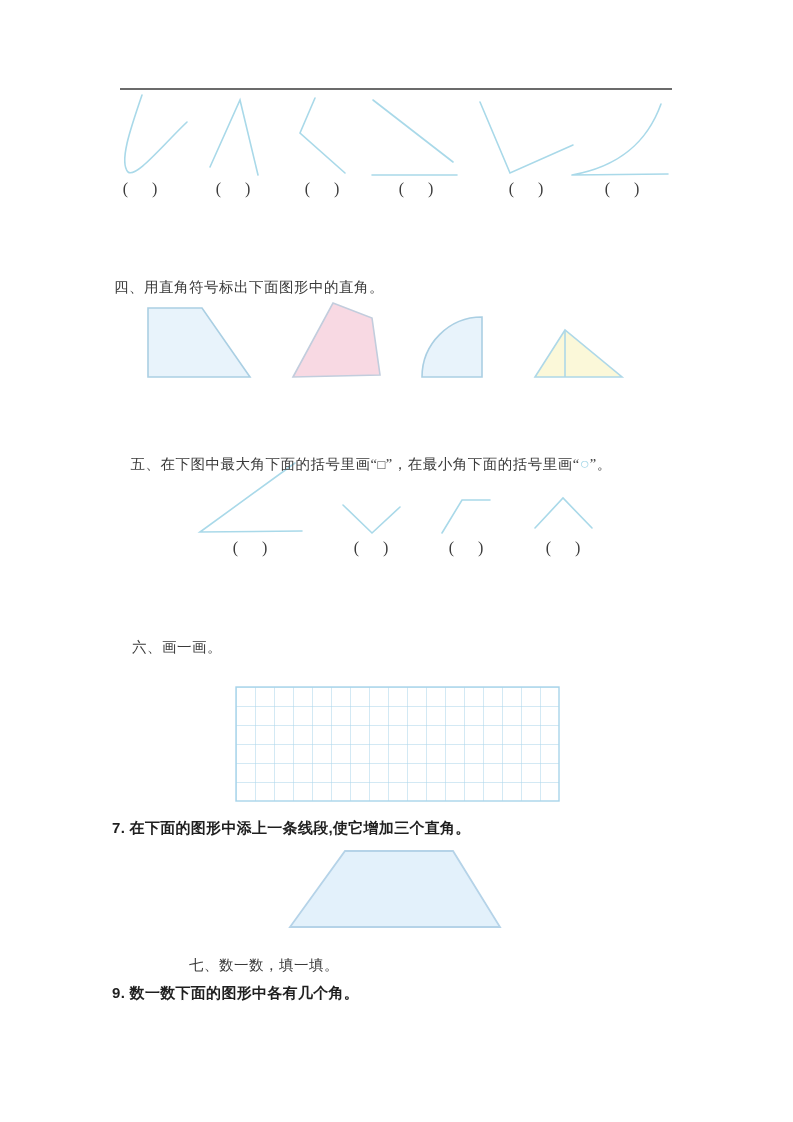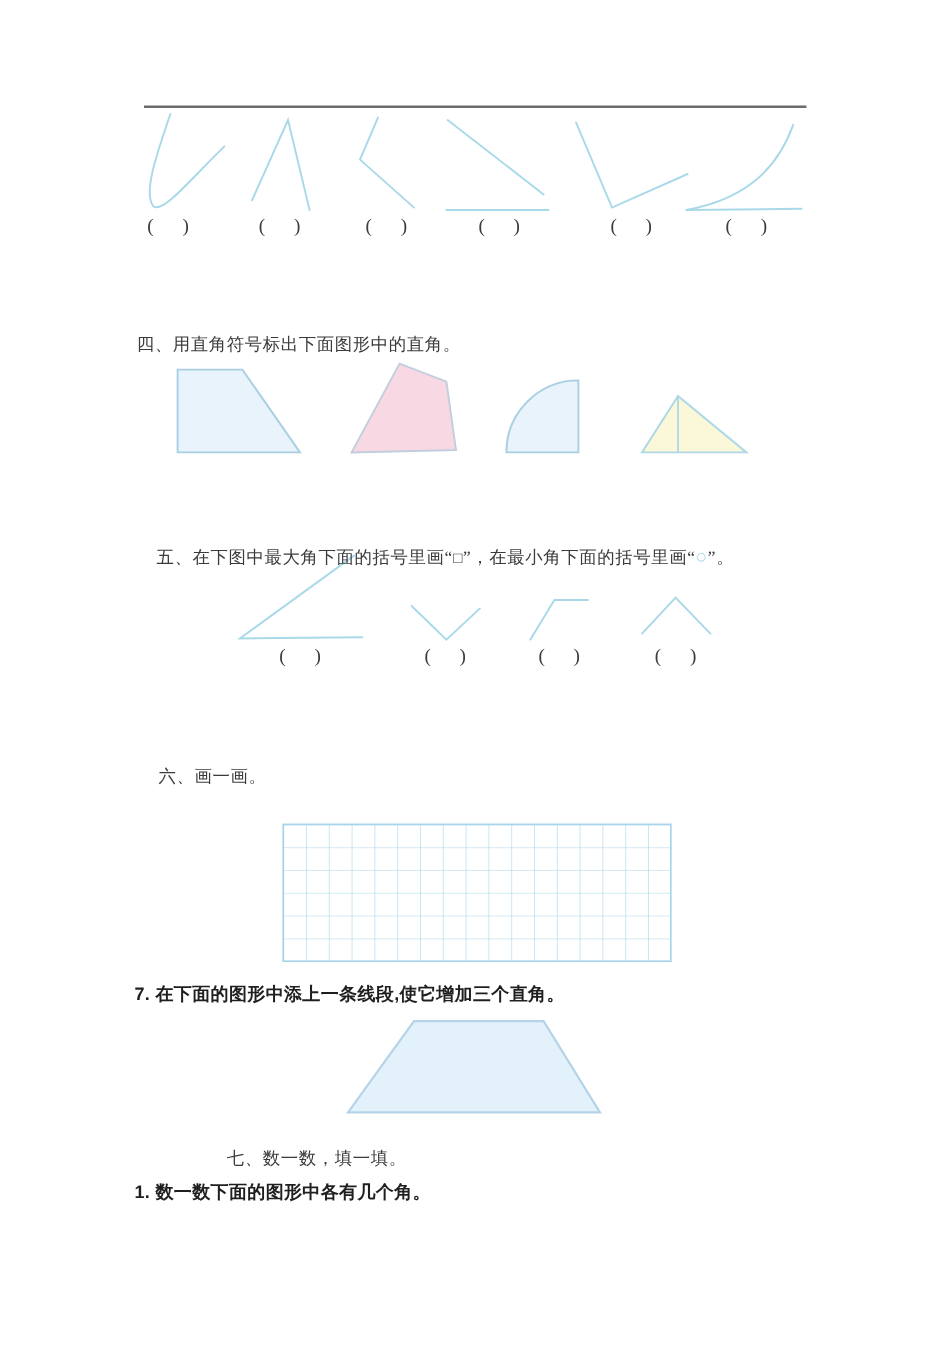--- a/index.html
+++ b/index.html
@@ -109,15 +109,15 @@
 
   <span class="paren" style="left:222px; top:539px;">(      )</span>
   <span class="paren" style="left:343px; top:539px;">(      )</span>
   <span class="paren" style="left:438px; top:539px;">(      )</span>
   <span class="paren" style="left:535px; top:539px;">(      )</span>
 
   <div class="heading" style="left:132px; top:638px;">六、画一画。</div>
   <div class="item" style="left:112px; top:819px;">7. 在下面的图形中添上一条线段,使它增加三个直角。</div>
 
   <div class="heading" style="left:143px; top:956px;margin-left:46px;">七、数一数，填一填。</div>
-  <div class="item" style="left:112px; top:984px;">1. 数一数下面的图形中各有几个角。</div>
+  <div class="item" style="left:112px; top:984px;">9. 数一数下面的图形中各有几个角。</div>
 
 </div>
 
 </body></html>

